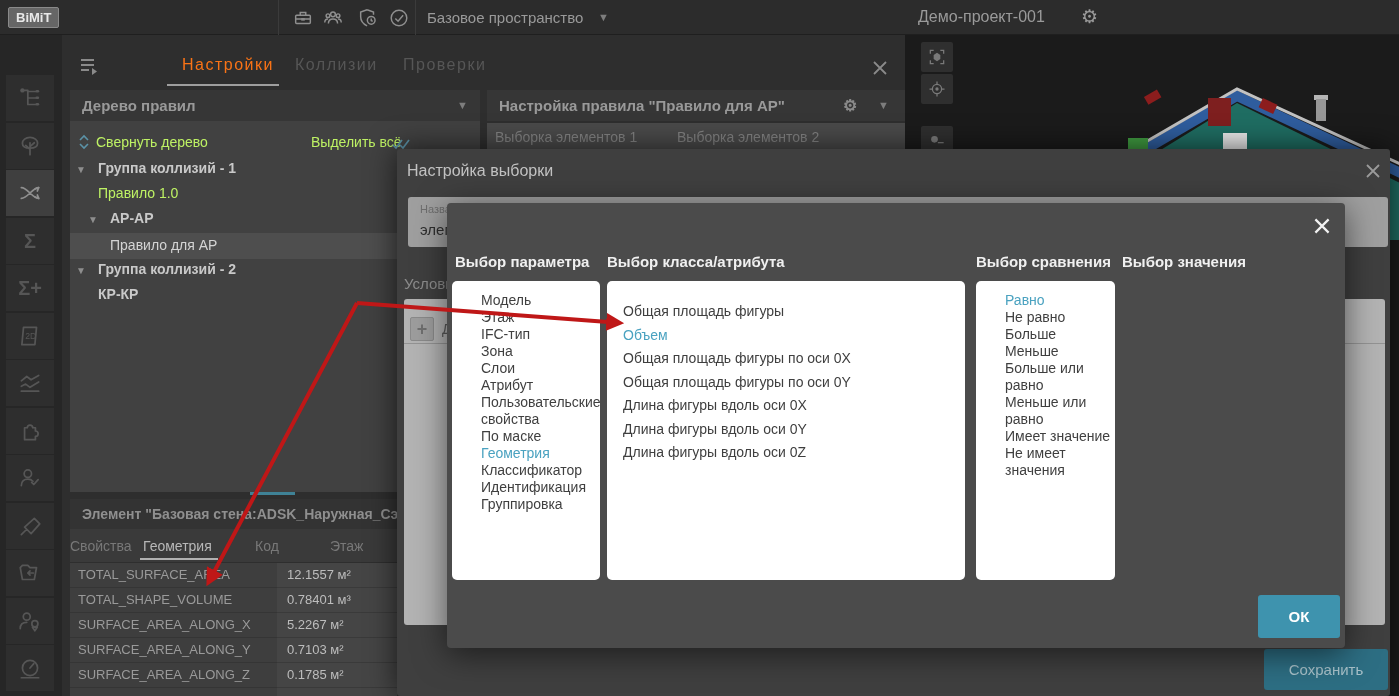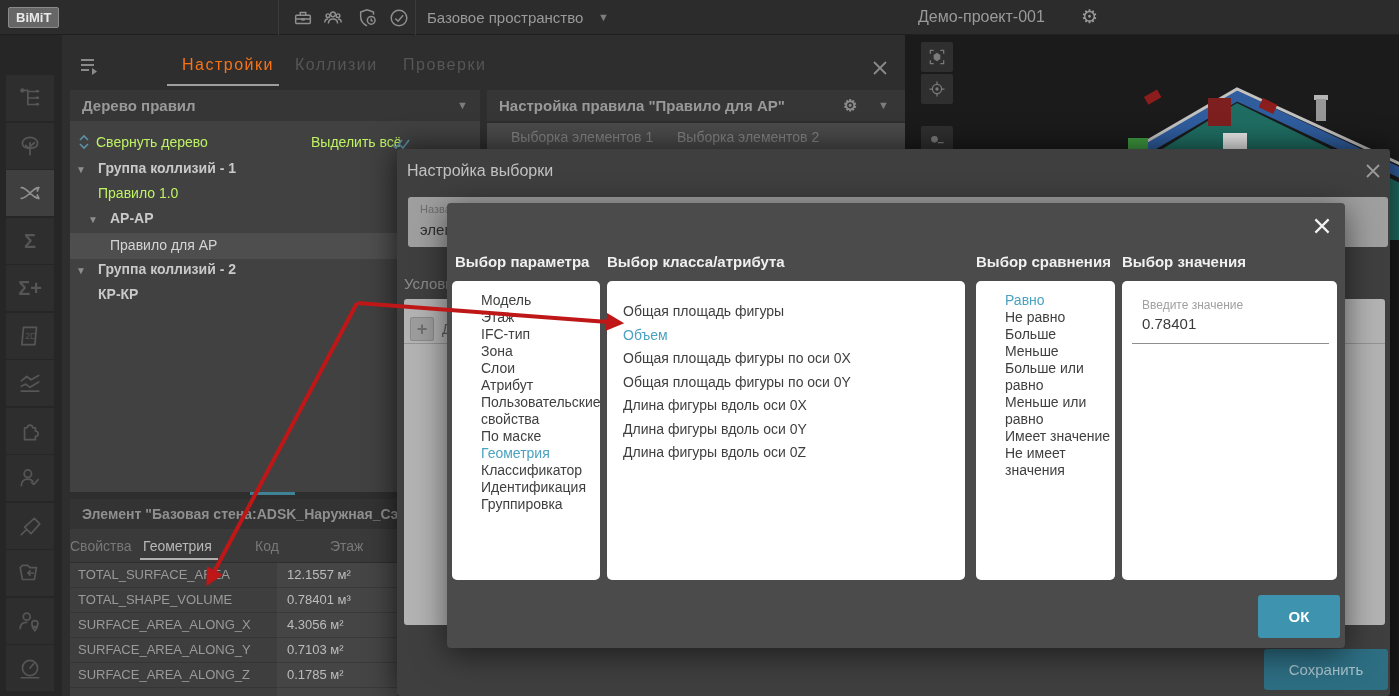--- a/index.html
+++ b/index.html
@@ -258,21 +258,21 @@
   <span class="trow-lbl bold" style="left:28px; top:165px;">КР-КР</span>
 </div>
 <div class="splitter"></div>
 
 <div class="panel-hd" style="left:487px; top:90px; width:418px; height:31px;">
   <span class="t" style="max-width:330px;">Настройка правила "Правило для АР"</span>
   <span class="abs" style="left:356px; top:6px; font-size:16px; color:#8a8a8a;">⚙</span>
   <span class="caret abs" style="left:391px; top:9px;">▼</span>
 </div>
 <div class="subtabs">
-  <span class="subtab" style="left:24px;">Выборка элементов 1</span>
+  <span class="subtab" style="left:8px;">Выборка элементов 1</span>
   <span class="subtab" style="left:190px;">Выборка элементов 2</span>
 </div>
 
 <div class="el-panel">
   <div class="el-hd">
     <span class="t">Элемент "Базовая стена:ADSK_Наружная_Сэнд</span>
   </div>
   <div class="el-tabs">
     <span class="el-tab" style="left:0;">Свойства</span>
     <span class="el-tab active" style="left:73px;">Геометрия</span>
@@ -283,21 +283,21 @@
   <div class="prow" style="top:64px;">
     <div class="pname">TOTAL_SURFACE_AREA</div>
     <div class="pval">12.1557 м²</div>
   </div>
   <div class="prow" style="top:89px;">
     <div class="pname">TOTAL_SHAPE_VOLUME</div>
     <div class="pval">0.78401 м³</div>
   </div>
   <div class="prow" style="top:114px;">
     <div class="pname">SURFACE_AREA_ALONG_X</div>
-    <div class="pval">4.3056 м²</div>
+    <div class="pval">5.2267 м²</div>
   </div>
   <div class="prow" style="top:139px;">
     <div class="pname">SURFACE_AREA_ALONG_Y</div>
     <div class="pval">0.7103 м²</div>
   </div>
   <div class="prow" style="top:164px;">
     <div class="pname">SURFACE_AREA_ALONG_Z</div>
     <div class="pval">0.1785 м²</div>
   </div>
   <div class="prow" style="top:189px;">
@@ -407,25 +407,20 @@
       <li>Не равно</li>
       <li>Больше</li>
       <li>Меньше</li>
       <li>Больше или равно</li>
       <li>Меньше или равно</li>
       <li>Имеет значение</li>
       <li>Не имеет значения</li>
     </ul>
   </div>
 
-  <div class="lbox" style="left:675px; width:215px;">
-    <span class="val-lab">Введите значение</span>
-    <span class="val-txt">0.78401</span>
-    <div class="val-line"></div>
-  </div>
 
   <div class="ok-btn">ОК</div>
 </div>
 
 <svg class="arrows">
   <defs>
     <marker id="ah" viewBox="0 0 10 10" refX="1" refY="5" markerWidth="4.5" markerHeight="4.5" orient="auto">
       <path d="M0 0L10 5L0 10Z" fill="#bf1717"></path>
     </marker>
   </defs>

